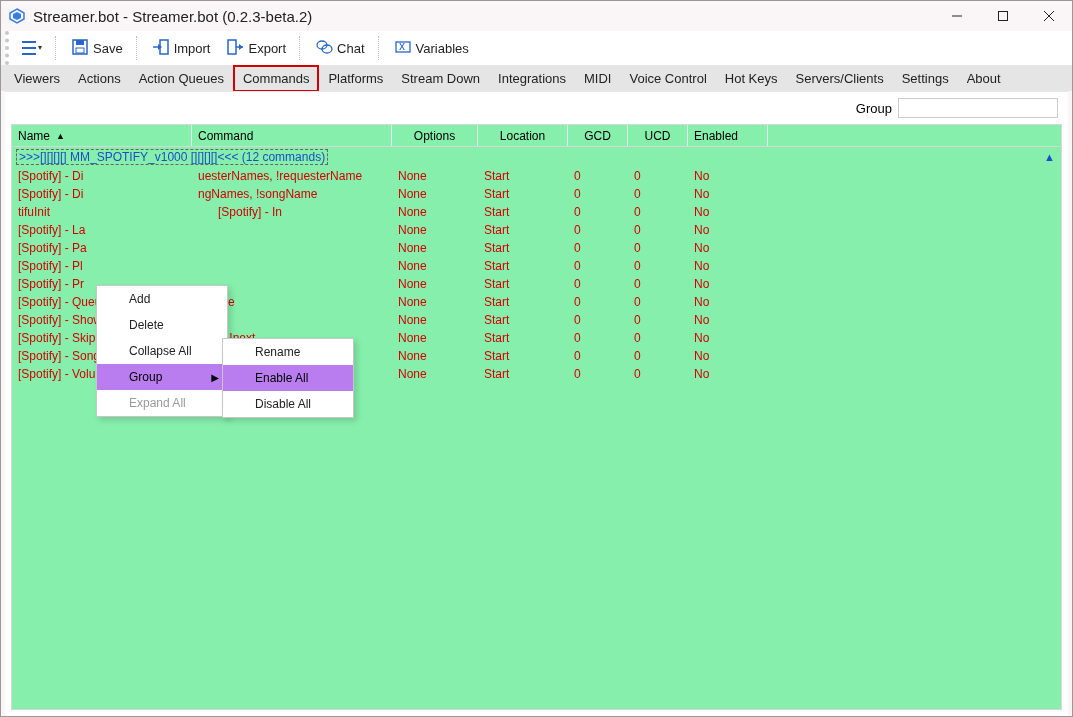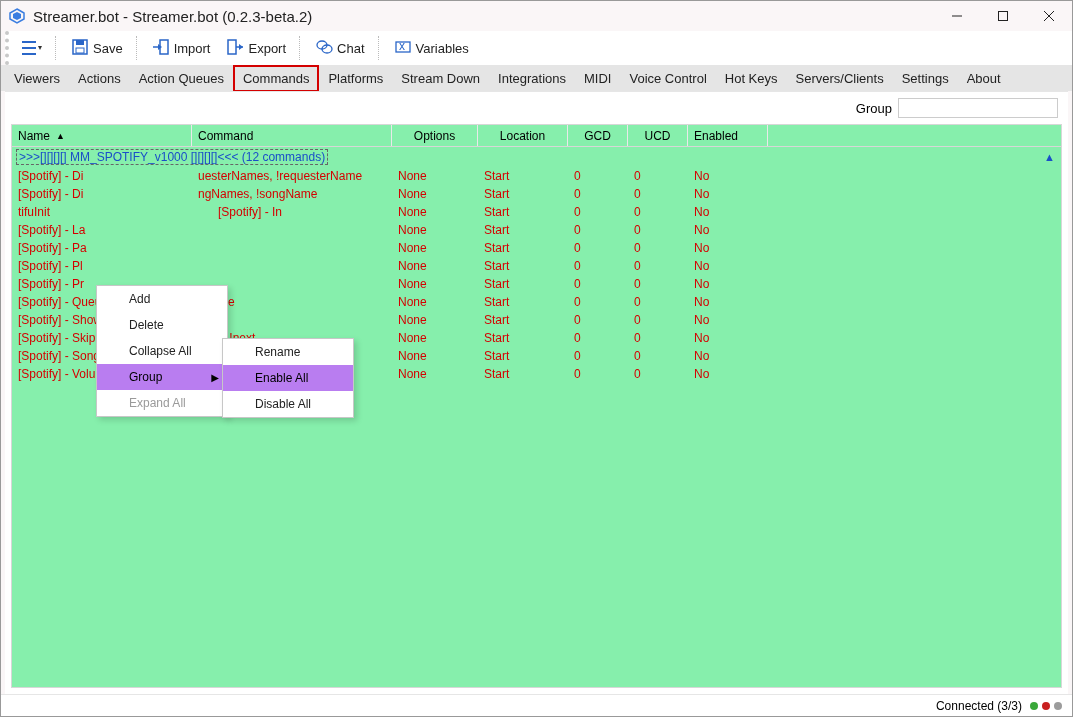--- a/index.html
+++ b/index.html
@@ -338,22 +338,14 @@
             <span>Enable All</span>
           </div>
         <div class="mi">
             <span>Disable All</span>
           </div>
       </div>
 
     </div>
   </div>
 
-  <div class="statusbar">
-    <span>Connected (3/3)</span>
-    <span class="dots">
-      <span class="dot green"></span>
-      <span class="dot red"></span>
-      <span class="dot gray"></span>
-    </span>
-  </div>
 
 </div>
 
 </body></html>

